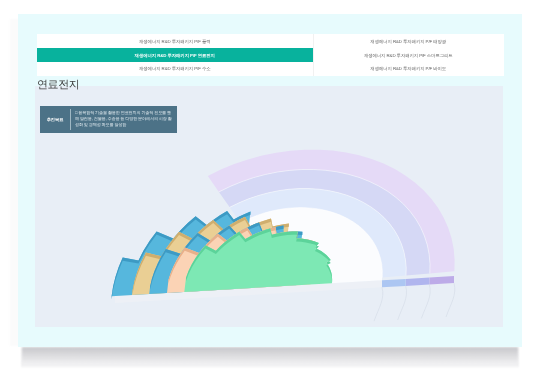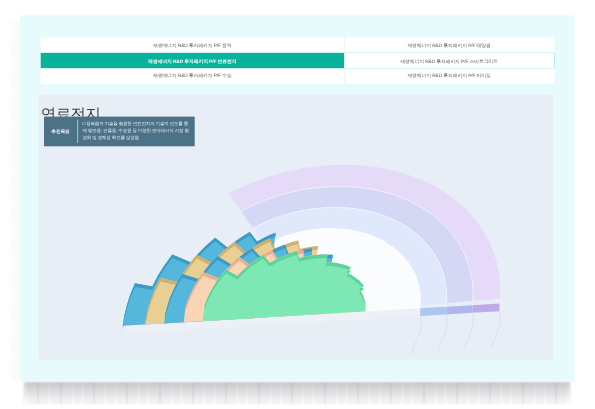--- a/index.html
+++ b/index.html
@@ -16,21 +16,21 @@
 .sheet{position:absolute;left:37px;top:34px;width:467px;height:42px;background:#fff;}
 .trow{position:absolute;left:0;width:467px;height:14.6px;display:flex;}
 .tcell{display:flex;align-items:center;justify-content:center;font-size:4.4px;color:#5b5b5b;height:100%;letter-spacing:-.1px;}
 .cL{width:275.5px;}
 .cR{width:191.5px;}
 .vdiv{position:absolute;left:275.5px;top:0;width:1px;height:42px;background:#f1f1f1;}
 .hl{background:#08b29d;}
 .hl .cL{color:#fff;font-weight:bold;}
 .hl .cR{background:#fff;}
 .contentbg{position:absolute;left:35px;top:86px;width:468px;height:241px;background:#e8eef6;}
-.title{position:absolute;left:37px;top:95px;font-size:14px;color:#3c3c3c;letter-spacing:-0.4px;}
+.title{position:absolute;left:37px;top:77px;font-size:11px;color:#3c3c3c;letter-spacing:-0.4px;}
 .objbox{position:absolute;left:40px;top:106px;width:137px;height:27px;background:#4c7287;display:flex;}
 .objlbl{width:30px;display:flex;align-items:center;justify-content:center;font-size:4.2px;color:#fff;font-weight:bold;}
 .objsep{width:1px;background:#9fb8c4;margin:3px 0;}
 .objtxt{flex:1;padding:3.5px 4px 0 4px;font-size:4.1px;color:#e3ecf1;line-height:1.55;letter-spacing:-.15px;}
 svg{position:absolute;left:0;top:0;}
 </style>
 </head>
 <body>
 
 <div id="stage">

